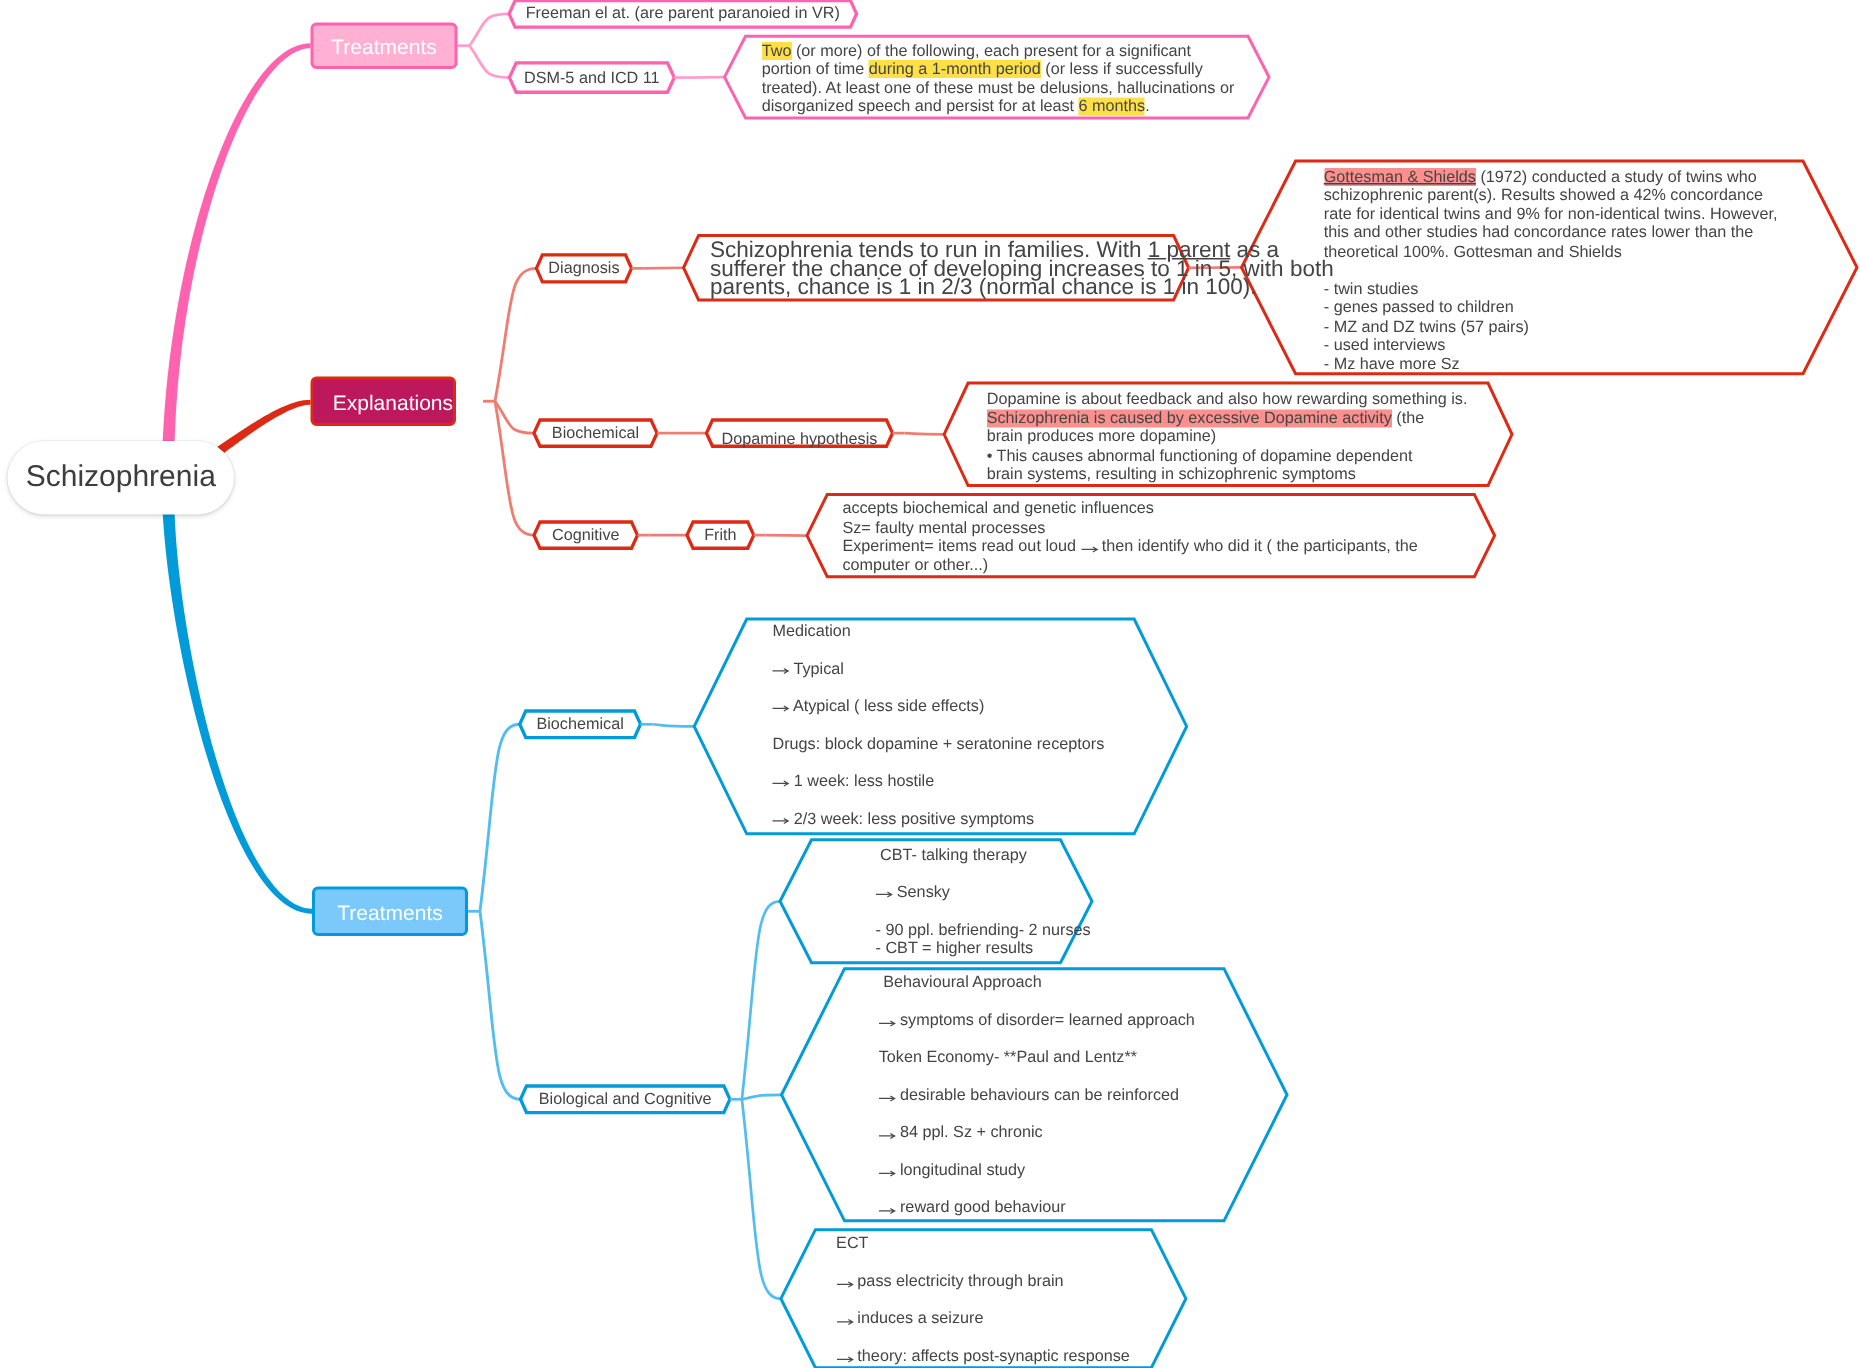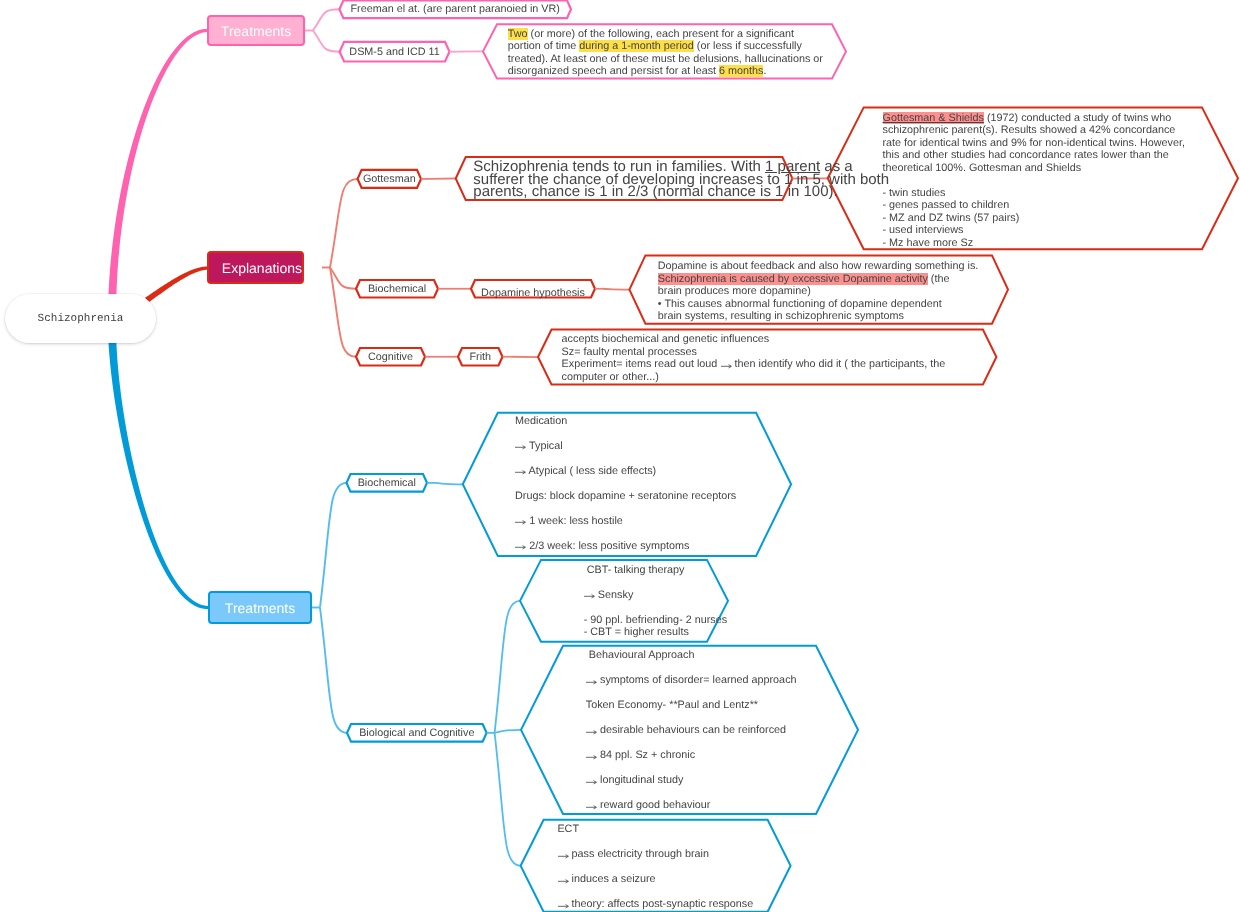--- a/index.html
+++ b/index.html
@@ -7,21 +7,21 @@
        font-family:"Liberation Sans",sans-serif;
        -webkit-font-smoothing:antialiased;
        text-rendering:geometricPrecision;}
   #stage{position:relative;width:1240px;height:912px;background:#fff;}
   svg#wires{position:absolute;left:0;top:0;width:1240px;height:912px;}
   .node{position:absolute;box-sizing:border-box;}
 
   #root{left:5px;top:294px;width:151px;height:49px;border-radius:25px;
         background:#ffffff;box-shadow:0 1.2px 3.2px rgba(0,0,0,.16),0 0 0 .7px rgba(0,0,0,.045);
         display:flex;align-items:center;justify-content:center;}
-  #root span{font-size:11px;color:#3d3d3d;font-family:Liberation Mono, monospace;}
+  #root span{font-size:20px;color:#3d3d3d;}
 
   .pill{border-radius:4px;display:flex;align-items:center;justify-content:center;
         color:#ffffff;font-size:14px;}
 
   .hxlabel{position:absolute;font-size:10.8px;color:#444;white-space:nowrap;
            display:flex;align-items:center;justify-content:center;}
   .hxtext{position:absolute;font-size:10.8px;color:#444;line-height:12.5px;white-space:pre;}
   mark{background:#fde047;color:#444;}
   mark.r{background:#FC908E;color:#444;}
   mark.u{}
@@ -91,21 +91,21 @@
     </div>
 <div class="node pill" style="left: 207px; top: 15px; width: 98px; height: 31px; background: rgb(255, 176, 211); border: 2px solid rgb(255, 98, 174);">
       <span>Treatments</span>
     </div>
     <div class="hxlabel" style="left: 339.4px; top: 0.4px; width: 231.6px; height: 17.7px;">Freeman el at. (are parent paranoied in VR)</div>
     <div class="hxlabel" style="left: 339.6px; top: 41.9px; width: 109.9px; height: 19.6px;">DSM-5 and ICD 11</div>
     <div class="hxtext" style="left: 507.8px; top: 27.6px; line-height: 12.5px; font-size: 10.8px;"><mark class="">Two</mark> (or more) of the following, each present for a significant<br>portion of time <mark class="">during a 1-month period</mark> (or less if successfully<br>treated). At least one of these must be delusions, hallucinations or<br>disorganized speech and persist for at least <mark class="">6 months</mark>.</div>
     <div class="node pill" style="left: 207px; top: 251px; width: 97px; height: 33px; background: #be185d; border: 2px solid rgb(220, 42, 21); justify-content: flex-end;">
       <span>Explanations</span>
     </div>
-    <div class="hxlabel" style="left: 357.6px; top: 169.9px; width: 63.4px; height: 18px;">Gottesman</div>
+    <div class="hxlabel" style="left: 357.6px; top: 169.9px; width: 63.4px; height: 18px;">Diagnosis</div>
     <div class="hxtext" style="left: 473.3px; top: 161.4px; line-height: 12.5px; font-size: 15px;">Schizophrenia tends to run in families. With <span class="u">1 parent</span> as a<br>sufferer the chance of developing increases to 1 in 5, with both<br>parents, chance is 1 in 2/3 (normal chance is 1 in 100).</div>
     <div class="hxtext" style="left: 882.5px; top: 111.8px; line-height: 12.5px; font-size: 10.8px;"><mark class="r u">Gottesman &amp; Shields</mark> (1972) conducted a study of twins who<br>schizophrenic parent(s). Results showed a 42% concordance<br>rate for identical twins and 9% for non-identical twins. However,<br>this and other studies had concordance rates lower than the<br>theoretical 100%. Gottesman and Shields<br>&nbsp;<br>- twin studies<br>- genes passed to children<br>- MZ and DZ twins (57 pairs)<br>- used interviews<br>- Mz have more Sz</div>
     <div class="hxlabel" style="left: 356px; top: 280px; width: 82px; height: 17.5px;">Biochemical</div>
     <div class="hxlabel" style="left: 471px; top: 280px; width: 124px; height: 25px;">Dopamine hypothesis</div>
     <div class="hxtext" style="left: 657.8px; top: 260.1px; line-height: 12.5px; font-size: 10.8px;">Dopamine is about feedback and also how rewarding something is.<br><mark class="r">Schizophrenia is caused by excessive Dopamine activity</mark> (the<br>brain produces more dopamine)<br>• This causes abnormal functioning of dopamine dependent<br>brain systems, resulting in schizophrenic symptoms</div>
     <div class="hxlabel" style="left: 356px; top: 348px; width: 69px; height: 17.5px;">Cognitive</div>
     <div class="hxlabel" style="left: 458px; top: 348px; width: 44.5px; height: 17.5px;">Frith</div>
     <div class="hxtext" style="left: 561.6px; top: 333.4px; line-height: 12.5px; font-size: 10.8px;">accepts biochemical and genetic influences<br>Sz= faulty mental processes<br>Experiment= items read out loud <span class="arw"><svg viewBox="0 0 13 8" width="13" height="8">
           <path d="M0 3.3 L10.1 3.3 M7.55 1.65 L10.45 3.3 L7.55 4.95" fill="none" stroke="#4b4b4b" stroke-width="0.82" stroke-linecap="butt" stroke-linejoin="miter"></path>
         </svg></span> then identify who did it ( the participants, the<br>computer or other...)</div>

